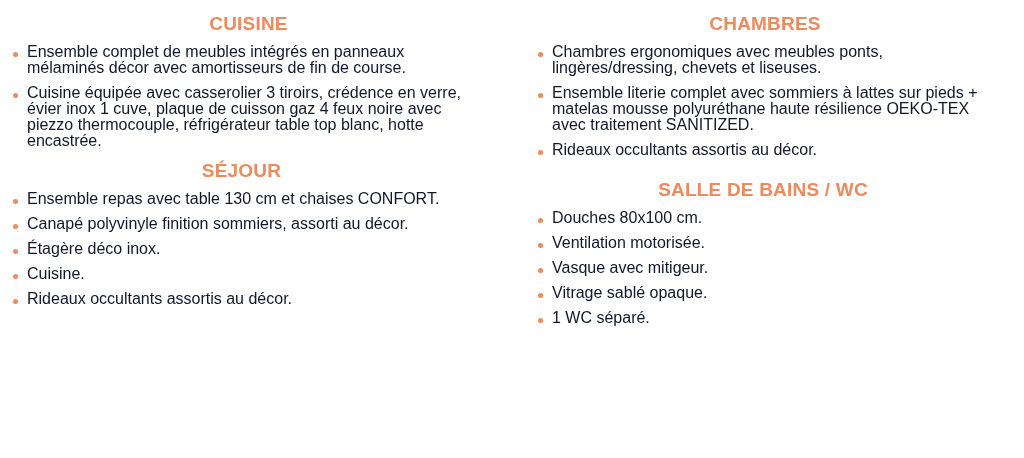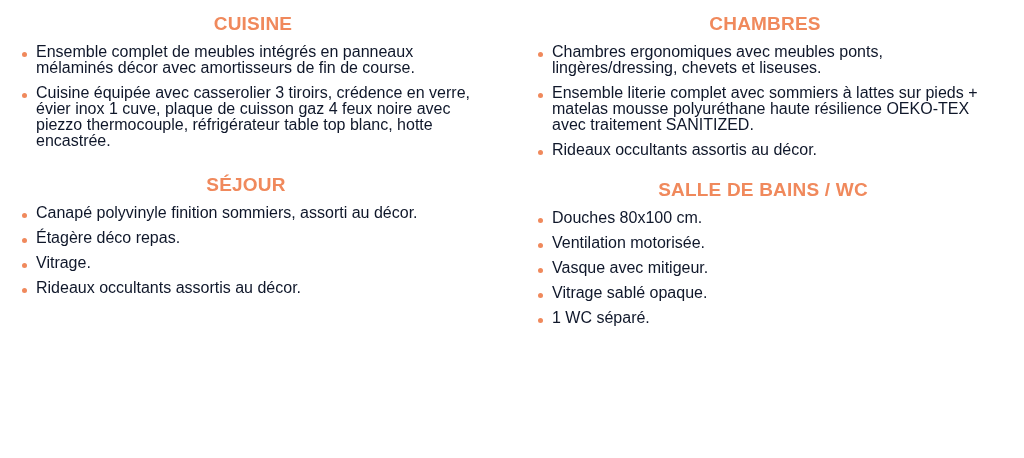--- a/index.html
+++ b/index.html
@@ -30,38 +30,38 @@
     width: 1024px;
   }
 
   .column {
     display: flex;
     flex-direction: column;
   }
 
   .column-left {
     width: 512px;
-    padding-left: 22px;
+    padding-left: 13px;
     padding-right: 28px;
     box-sizing: border-box;
   }
 
   .column-right {
     width: 512px;
     padding-left: 26px;
     padding-right: 32px;
     box-sizing: border-box;
   }
 
   .section {
     width: 100%;
   }
 
   .section-cuisine   { margin-top: 12px; }
-  .section-sejour    { margin-top: 24px; }
+  .section-sejour    { margin-top: 10px; }
   .section-chambres  { margin-top: 12px; }
   .section-sdb       { margin-top: 20px; }
 
   .section-title {
     font-size: 19px;
     font-weight: bold;
     letter-spacing: 0.2px;
     color: #f0895c;
     text-align: center;
     margin: 0 0 8px 0;
@@ -126,29 +126,33 @@
             <span class="bullet-text">Cuisine équipée avec casserolier 3 tiroirs, crédence en verre, évier inox 1 cuve, plaque de cuisson gaz 4 feux noire avec piezzo thermocouple, réfrigérateur table top blanc, hotte encastrée.</span>
           </li>
         </ul>
       </div>
 
       <div class="section section-sejour">
         <h2 class="section-title section-title-sejour">SÉJOUR</h2>
         <ul class="bullet-list">
           <li class="bullet-item">
             <span class="bullet-dot"></span>
+            <span class="bullet-text">Ensemble repas avec table 130 cm et chaises CONFORT.</span>
+          </li>
+          <li class="bullet-item">
+            <span class="bullet-dot"></span>
             <span class="bullet-text">Canapé polyvinyle finition sommiers, assorti au décor.</span>
           </li>
           <li class="bullet-item">
             <span class="bullet-dot"></span>
-            <span class="bullet-text">Étagère déco repas.</span>
-          </li>
-          <li class="bullet-item">
-            <span class="bullet-dot"></span>
-            <span class="bullet-text">Vitrage.</span>
+            <span class="bullet-text">Étagère déco inox.</span>
+          </li>
+          <li class="bullet-item">
+            <span class="bullet-dot"></span>
+            <span class="bullet-text">Cuisine.</span>
           </li>
           <li class="bullet-item">
             <span class="bullet-dot"></span>
             <span class="bullet-text">Rideaux occultants assortis au décor.</span>
           </li>
         </ul>
       </div>
 
     </div>
 

